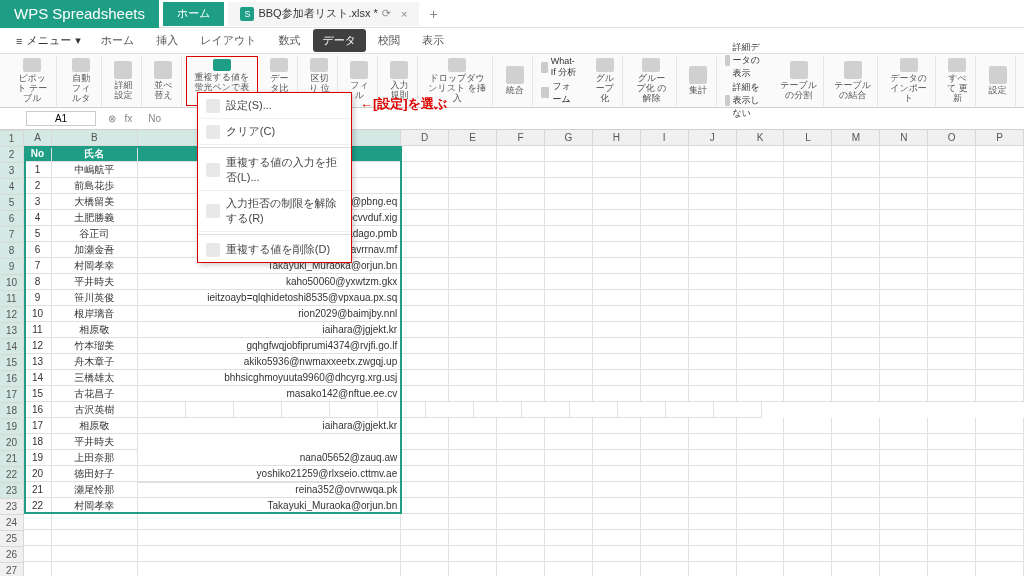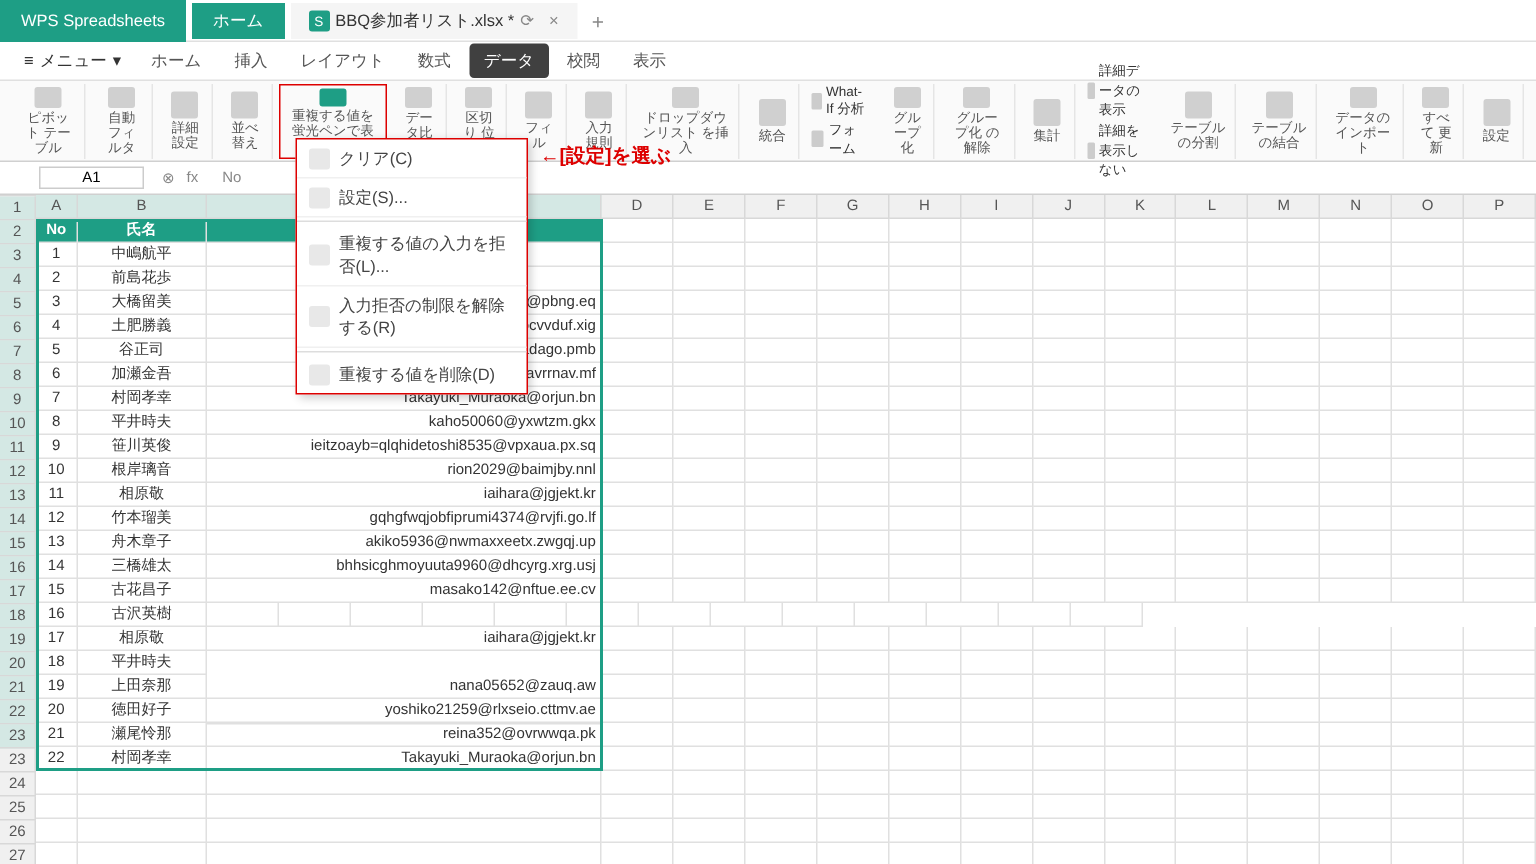--- a/index.html
+++ b/index.html
@@ -1,19 +1,19 @@
 <!DOCTYPE html>
 <html><head>
 <meta charset="utf-8">
 <style>
 * { margin: 0; padding: 0; box-sizing: border-box; font-family: "Segoe UI", Meiryo, sans-serif; }
 body { background: #fff; font-size: 11px; color: #333; overflow: hidden; width: 1024px; height: 576px; }
 
 .title-bar { height: 28px; background: #fff; display: flex; align-items: center; border-bottom: 1px solid #e0e0e0; }
-.app-name { background: #1e9e85; color: #fff; padding: 0 14px; height: 28px; display: flex; align-items: center; font-size: 11px; }
+.app-name { background: #1e9e85; color: #fff; padding: 0 14px; height: 28px; display: flex; align-items: center; font-size: 15px; }
 .home-tab { background: #1e9e85; color: #fff; padding: 0 14px; height: 24px; display: flex; align-items: center; margin-left: 4px; font-size: 11px; }
 .file-tab { display: flex; align-items: center; height: 24px; padding: 0 12px; margin-left: 4px; background: #f5f5f5; font-size: 11px; gap: 4px; }
 .file-icon { width: 14px; height: 14px; background: #1e9e85; color: #fff; display: flex; align-items: center; justify-content: center; font-size: 9px; border-radius: 2px; }
 .tab-close { margin-left: 6px; color: #888; }
 .tab-plus { margin-left: 10px; color: #888; font-size: 14px; }
 
 .ribbon-tabs { height: 26px; display: flex; align-items: center; padding-left: 8px; gap: 2px; border-bottom: 1px solid #e0e0e0; }
 .ribbon-tab { padding: 4px 10px; font-size: 11px; color: #555; cursor: pointer; }
 .ribbon-tab.active { background: #404040; color: #fff; border-radius: 3px; }
 .menu-btn { display: flex; align-items: center; gap: 4px; padding: 4px 8px; }
@@ -199,25 +199,25 @@
     <span>fx</span>
   </div>
   <div class="formula-bar">No</div>
 </div>
 
 <div class="annotation">←[設定]を選ぶ</div>
 
 <div class="dropdown-menu">
   <div class="menu-item">
       <span class="menu-icon"></span>
-      <span>クリア(C)</span>
+      <span>設定(S)...</span>
     </div>
   <div class="menu-item">
       <span class="menu-icon"></span>
-      <span>設定(S)...</span>
+      <span>クリア(C)</span>
     </div>
   <div class="menu-sep"></div>
   <div class="menu-item">
       <span class="menu-icon"></span>
       <span>重複する値の入力を拒否(L)...</span>
     </div>
   <div class="menu-item">
       <span class="menu-icon"></span>
       <span>入力拒否の制限を解除する(R)</span>
     </div>

